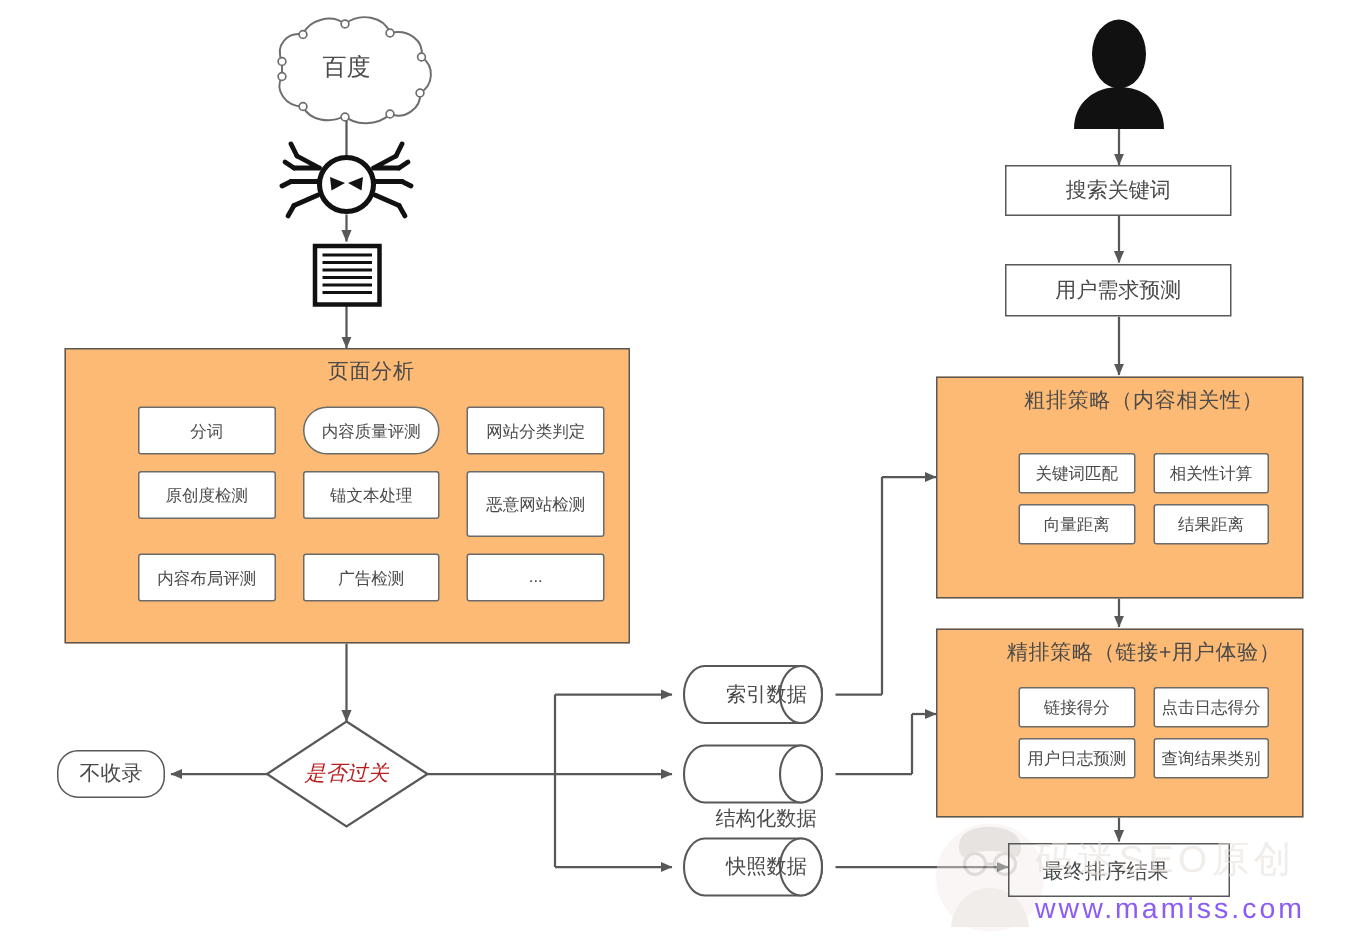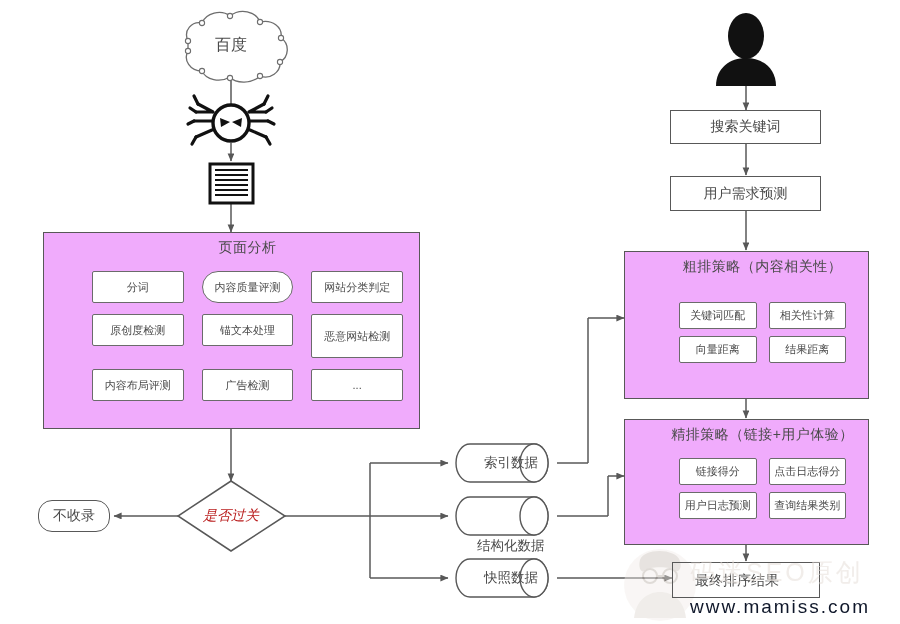--- a/index.html
+++ b/index.html
@@ -28,21 +28,21 @@
     justify-content:center;
     color:#4a4a4a;
     background:#ffffff;
   }
   .rect{
     border:1.4px solid #585858;
     font-size:14px;
   }
   .groupbox{
     border:1.4px solid #585858;
-    background:#f0abfc;
+    background:#fdba74;
     display:block;
     padding-left:32px;
   }
   .group-title{
     text-align:center;
     font-size:14px;
     color:#4a4a4a;
     padding-top:6px;
     letter-spacing:.5px;
   }
@@ -95,21 +95,21 @@
     position:absolute;
     pointer-events:none;
   }
   .wm-text{
     position:absolute;
     font-family:"Liberation Sans","DejaVu Sans",sans-serif;
     color:#cfc6c0;
     white-space:nowrap;
   }
   .wm-big{font-size:31px;letter-spacing:1px;}
-  .wm-url{font-size:19px;letter-spacing:2px;color:#0f172a;}
+  .wm-url{font-size:19px;letter-spacing:2px;color:#8b5cf6;}
   .wm-ghost{font-size:25px;color:#e6dfd9;letter-spacing:3px;}
   .final-label{
     position:absolute;
     font-size:14px;
     color:#4a4a4a;
     white-space:nowrap;
   }
 </style>
 </head>
 <body>

